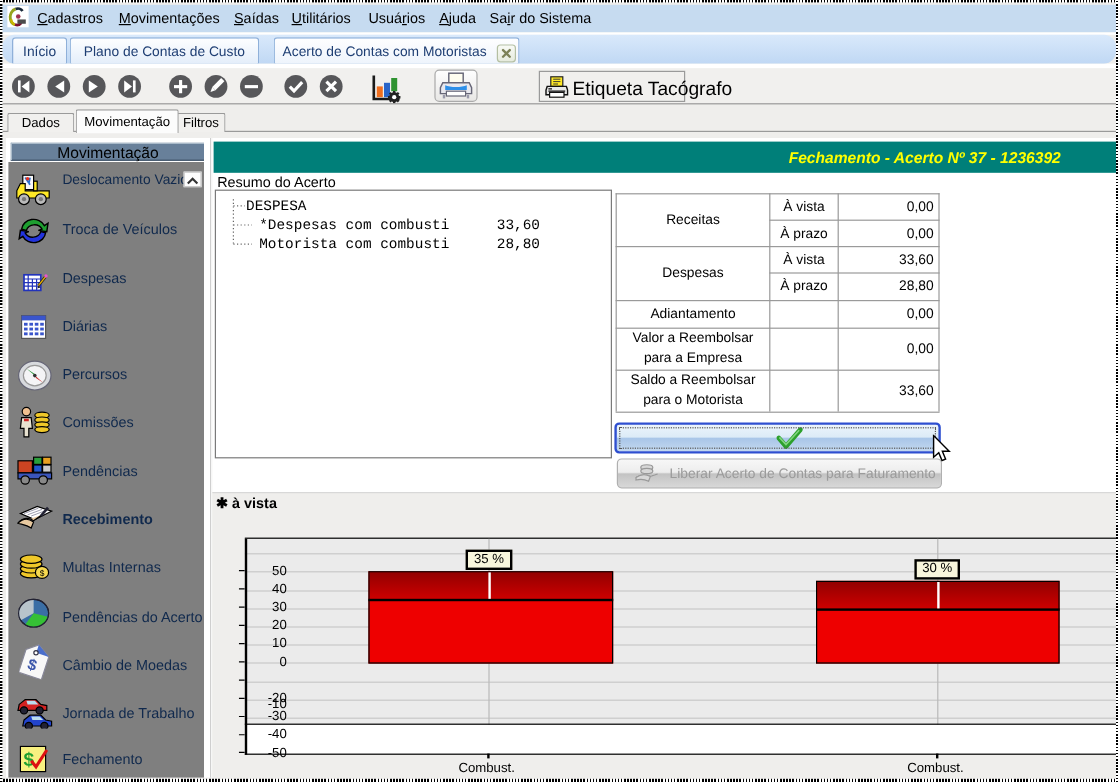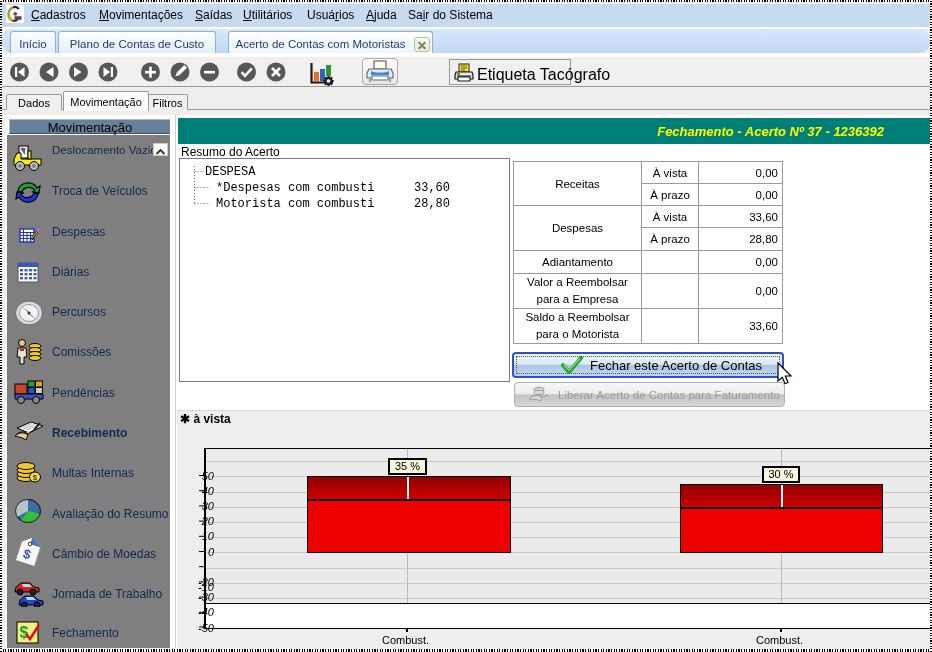--- a/index.html
+++ b/index.html
@@ -46,21 +46,21 @@
  background:linear-gradient(#ecf4fb 0%,#dcebf7 46%,#a9c6e8 52%,#c3d8ef 100%);box-sizing:border-box;padding-left:27px;
  font-size:13px;color:#000;display:flex;align-items:center;justify-content:center;}
 #btn2{left:514px;top:382px;width:271px;height:25px;border:1px solid #b0b0b0;border-radius:4px;
  background:linear-gradient(#f7f7f7 0%,#ededed 46%,#c3c3c3 52%,#d8d8d8 100%);box-sizing:border-box;
  font-size:11.5px;color:#9b9b9b;display:flex;align-items:center;justify-content:flex-start;padding-left:13px;white-space:nowrap;}
 
 #chartpanel{left:177px;top:410px;width:753px;height:239px;background:#efeeec;border-top:1px solid #d8d8d8;}
 #avista{left:180px;top:412px;font-size:12px;font-weight:bold;color:#000;}
 #plot{left:204px;top:448px;width:726px;height:180px;background:#ebebeb;border-top:1.5px solid #000;box-sizing:border-box;}
 .gl{position:absolute;left:0;width:726px;height:1px;background:#c9c9c9;}
-.ylab{position:absolute;right:718px;font-size:11px;color:#000;text-align:right;width:30px;font-style:italic;}
+.ylab{position:absolute;right:693px;font-size:11px;color:#000;text-align:right;width:30px;}
 .vgl{position:absolute;top:0;width:1px;height:180px;background:#b9b9b9;}
 .bar{position:absolute;border:1px solid #000;box-sizing:border-box;}
 .pctbox{position:absolute;background:#f8f6dd;border:2px solid #000;font-size:11px;color:#000;text-align:center;}
 .xlab{position:absolute;font-size:11px;color:#000;}
 </style>
 </head>
 <body>
 <div id="app">
 
   <div class="abs" id="menubar">
@@ -183,21 +183,21 @@
 
   <div class="sitem" style="left:52px;top:143.5px;font-size:11.5px;">Deslocamento Vazio</div>
   <div class="sitem" style="left:52px;top:184px;">Troca de Veículos</div>
   <div class="sitem" style="left:52px;top:225px;">Despesas</div>
   <div class="sitem" style="left:52px;top:265px;">Diárias</div>
   <div class="sitem" style="left:52px;top:305px;">Percursos</div>
   <div class="sitem" style="left:52px;top:345px;">Comissões</div>
   <div class="sitem" style="left:52px;top:386px;">Pendências</div>
   <div class="sitem" style="left:52px;top:426px;font-weight:bold;">Recebimento</div>
   <div class="sitem" style="left:52px;top:466px;">Multas Internas</div>
-  <div class="sitem" style="left:52px;top:507px;">Avaliação do Resumo</div>
+  <div class="sitem" style="left:52px;top:507px;">Pendências do Acerto</div>
   <div class="sitem" style="left:52px;top:547px;">Câmbio de Moedas</div>
   <div class="sitem" style="left:52px;top:587px;">Jornada de Trabalho</div>
   <div class="sitem" style="left:52px;top:626px;">Fechamento</div>
 
   <svg class="abs" style="left:13px;top:145px" width="32" height="28" viewBox="0 0 32 28">
     <rect x="6" y="1" width="9" height="12" fill="#f8f8f8" stroke="#000"></rect>
     <path d="M8 3 l4 6 M12 3 l-1 5" stroke="#2a6fd0" stroke-width="1.5"></path>
       <circle cx="10" cy="4" r="1.5" fill="#e03020"></circle>
     <path d="M1 14 L4 8 L8 8 L8 14 L28 14 L28 20 L1 20 Z" fill="#ffe926" stroke="#000"></path>
     <rect x="15" y="6" width="3" height="8" fill="#ffe926" stroke="#000"></rect>
@@ -373,21 +373,20 @@
     <div class="tval" style="left:699px;top:251px;width:79px;height:22px;">0,00</div>
     <div class="tval" style="left:699px;top:274px;width:79px;height:34px;">0,00</div>
     <div class="tval" style="left:699px;top:309px;width:79px;height:34px;">33,60</div>
   </div>
 
   <div class="abs" id="btn1">
     <svg style="margin-right:7px" width="22" height="19" viewBox="0 0 22 19">
       <path d="M2 9 L8 16 L20 2" stroke="#2ca02c" stroke-width="4" fill="none" stroke-linecap="round" stroke-linejoin="round"></path>
       <path d="M2.5 8.5 L8 14.5 L19 2.5" stroke="#7fd47f" stroke-width="1.4" fill="none"></path>
     </svg>
-    <span>Fechar este Acerto de Contas</span>
   </div>
   <div class="abs" id="btn2">
     <svg style="margin-right:8px" width="22" height="18" viewBox="0 0 22 18">
       <g stroke="#999" fill="#d8d8d8">
           <ellipse cx="11" cy="3.5" rx="5" ry="2.2"></ellipse>
           <ellipse cx="11" cy="6.5" rx="5" ry="2.2"></ellipse>
         </g>
       <path d="M2 12 c4 -3 8 -3 12 -1 l6 -2" stroke="#999" fill="#e2e2e2"></path>
       <path d="M2 12 c4 -3 8 -3 12 -1 l-1.5 4 c-4 -2 -7 -2 -10.5 -1 Z" fill="#d8d8d8" stroke="#999"></path>
     </svg>

